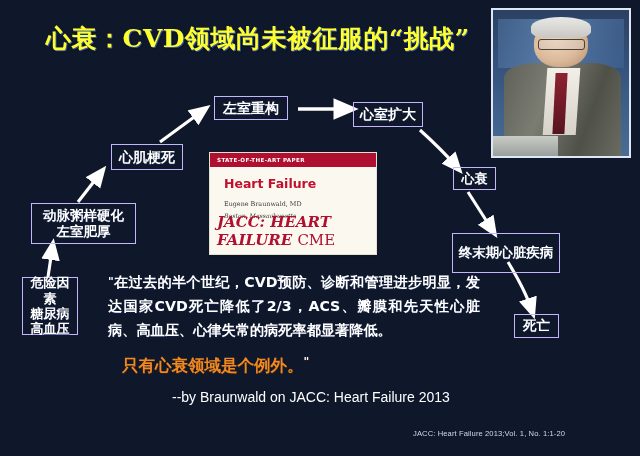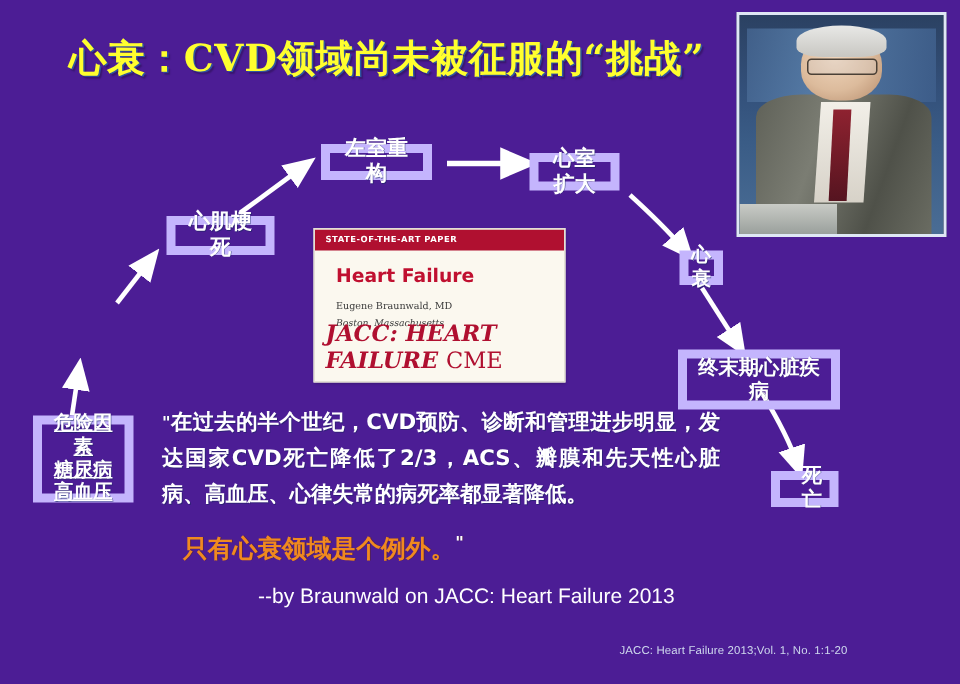--- a/index.html
+++ b/index.html
@@ -6,21 +6,21 @@
   html, body {
     margin: 0;
     padding: 0;
     background: #2b2b2b;
   }
   #slide {
     position: relative;
     width: 640px;
     height: 456px;
     overflow: hidden;
-    background: #4c1d95;
+    background: #0f172a;
     font-family: "DejaVu Sans", "Liberation Sans", sans-serif;
     -webkit-font-smoothing: antialiased;
   }
 
   
   #title {
     position: absolute;
     left: 46px;
     top: 24px;
     width: 420px;
@@ -89,39 +89,39 @@
   }
   #photo .ph-podium {
     position: absolute; left: 0; bottom: 0; width: 48%; height: 14%;
     background: linear-gradient(180deg,#c9cbc6,#9aa09c);
   }
 
   
   .fbox {
     position: absolute;
     box-sizing: border-box;
-    border: 6px solid #c4b5fd;
+    border: 1px solid #c4b5fd;
     color: #ffffff;
     font-family: "DejaVu Serif", "Liberation Serif", serif;
     font-weight: 700;
     text-align: center;
     line-height: 1.18;
     display: flex;
     align-items: center;
     justify-content: center;
     padding: 1px 5px;
     white-space: pre-line;
     text-shadow: 0.5px 0.5px 0 rgba(20,40,90,.55);
   }
-  #box-risk      { left: 22px;  top: 277px; width: 67px;  height: 58px;  font-size: 13px; text-decoration: underline; }
+  #box-risk      { left: 22px;  top: 277px; width: 56px;  height: 58px;  font-size: 13px; }
   #box-athero    { left: 31px;  top: 203px; width: 105px; height: 41px;  font-size: 13.5px; }
   #box-mi        { left: 111px; top: 144px; width: 72px;  height: 26px;  font-size: 14px; }
   #box-remodel   { left: 214px; top: 96px;  width: 74px;  height: 24px;  font-size: 14px; }
-  #box-dilation  { left: 353px; top: 102px; width: 60px;  height: 25px;  font-size: 14px; }
-  #box-hf        { left: 453px; top: 167px; width: 29px;  height: 23px;  font-size: 13px; }
+  #box-dilation  { left: 353px; top: 102px; width: 70px;  height: 25px;  font-size: 14px; }
+  #box-hf        { left: 453px; top: 167px; width: 43px;  height: 23px;  font-size: 13px; }
   #box-endstage  { left: 452px; top: 233px; width: 108px; height: 40px;  font-size: 13.5px; font-family: Liberation Serif, serif; }
   #box-death     { left: 514px; top: 314px; width: 45px;  height: 24px;  font-size: 13.5px; text-align: right; }
 
   
   #arrows {
     position: absolute;
     left: 0; top: 0;
     width: 640px; height: 456px;
     pointer-events: none;
   }
@@ -253,20 +253,22 @@
       <path d="M298,109 L345,109" stroke-width="3.6"></path>
       <path d="M420,130 Q442,150 455,165"></path>
       <path d="M468,192 L491,228"></path>
       <path d="M508,262 Q525,290 531,308"></path>
     </g>
   </svg>
 
   <div class="fbox" id="box-risk">危险因素
 糖尿病
 高血压</div>
+  <div class="fbox" id="box-athero">动脉粥样硬化
+左室肥厚</div>
   <div class="fbox" id="box-mi">心肌梗死</div>
   <div class="fbox" id="box-remodel">左室重构</div>
   <div class="fbox" id="box-dilation">心室扩大</div>
   <div class="fbox" id="box-hf">心衰</div>
   <div class="fbox" id="box-endstage">终末期心脏疾病</div>
   <div class="fbox" id="box-death">死亡</div>
 
   <div id="paper">
     <div class="band">STATE-OF-THE-ART PAPER</div>
     <div class="ptitle">Heart Failure</div>

